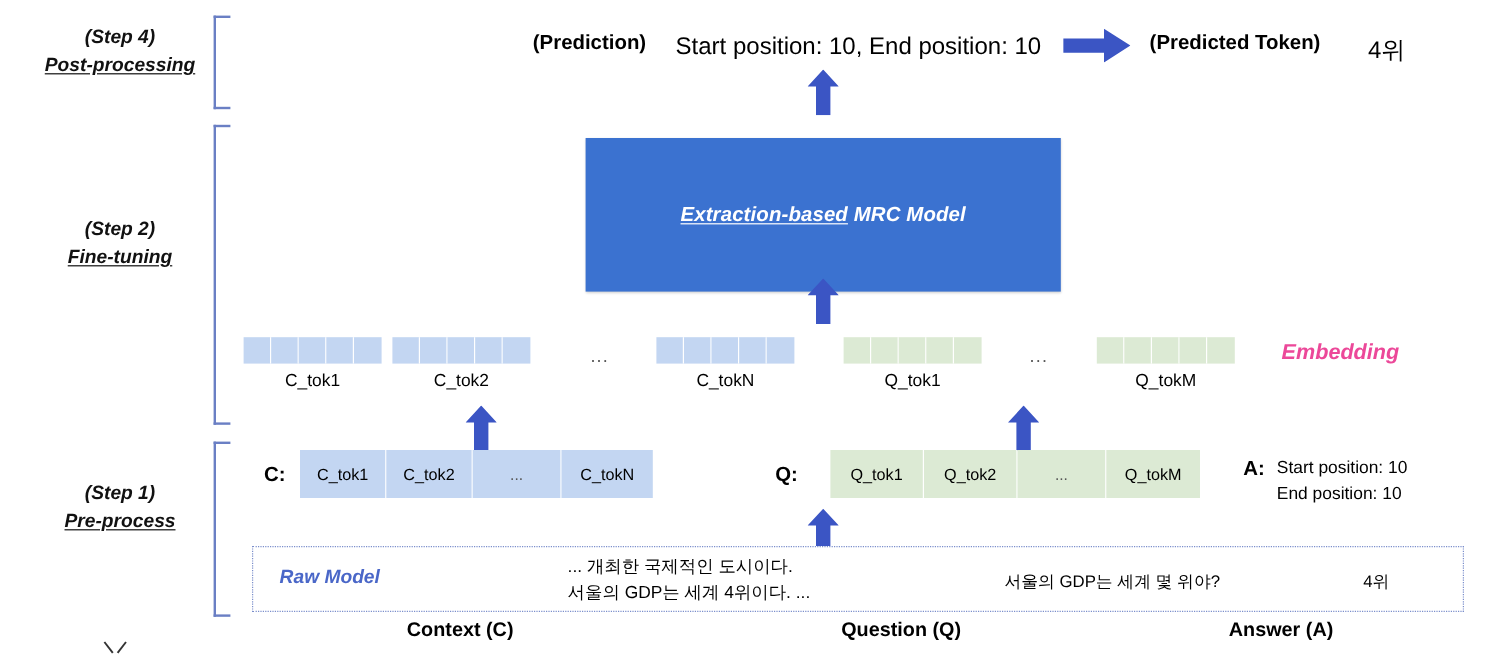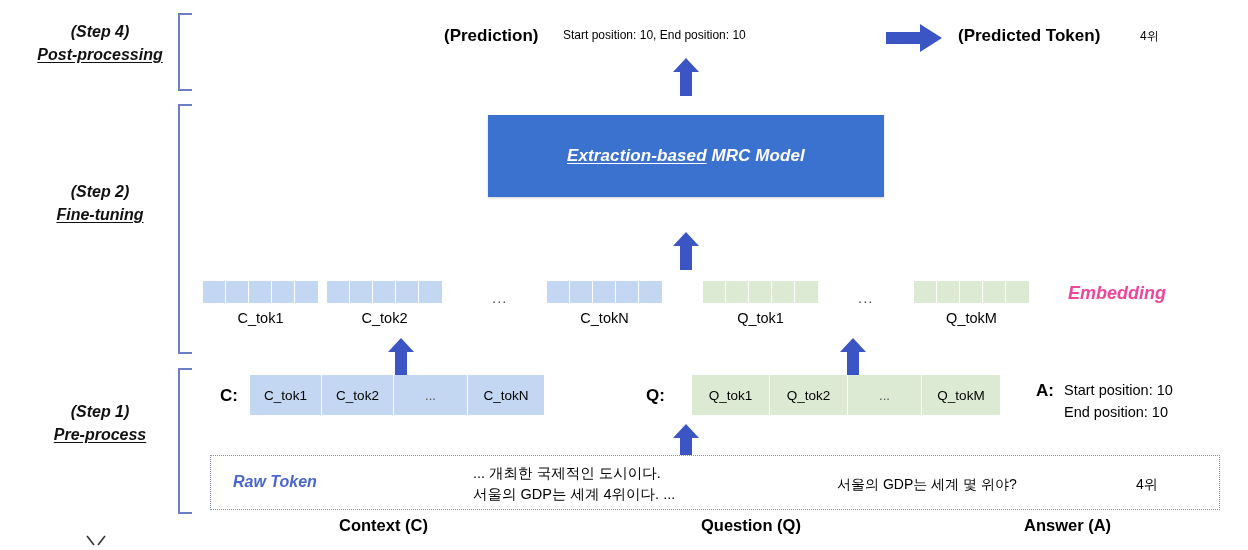--- a/index.html
+++ b/index.html
@@ -71,21 +71,21 @@
   .tok-blue .cell{background:#c3d6f2;}
   .tok-green .cell{background:#dcead4;}
   .tok-row .cell.dots{color:#555;font-size:13px;}
 
   
   .ans-key{font-size:17px;font-weight:bold;}
   .ans-lines{font-size:14.5px;line-height:22px;white-space:nowrap;}
 
   
   .pred-bold{font-size:17px;font-weight:bold;white-space:nowrap;}
-  .pred-text{font-size:12px;white-space:nowrap;}
+  .pred-text{font-size:20px;white-space:nowrap;}
 
   
   .rawbox{
     border:1.5px dotted #7b8ecb;box-sizing:border-box;background:#fff;
     display:flex;align-items:center;
   }
   .raw-title{font-size:16px;font-style:italic;font-weight:bold;color:#4a67c8;white-space:nowrap;}
   .raw-key{font-size:16.5px;font-weight:bold;white-space:nowrap;margin-top:44px;}
   .raw-val{font-size:14.5px;line-height:21px;color:#000;}
   .raw-val.small{font-size:14px;}
@@ -122,21 +122,21 @@
   </div>
 
   <div class="abs" style="left:0px;top:180px;">
     <div class="step-label">
       <div class="l1">(Step 2)</div>
       <div class="l2">Fine-tuning</div>
     </div>
   </div>
   <div class="abs bracket" style="left:178px;top:104px;height:250px;"></div>
 
-  <div class="abs model-box" style="left:488px;top:115px;width:396px;height:82px;">
+  <div class="abs model-box" style="left:488px;top:115px;width:396px;height:128px;">
     <div class="line1">
       <u>Extraction-based</u><span> MRC Model</span>
     </div>
   </div>
 
   <div class="abs" style="left:673px;top:232px;">
     <svg class="arrow-up" viewBox="0 0 26 38" xmlns="http://www.w3.org/2000/svg">
       <path d="M13 0 L26 14 H19 V38 H7 V14 H0 Z" fill="#3b55c4"></path>
     </svg>
   </div>
@@ -243,21 +243,21 @@
     <div>End position: 10</div>
   </div>
 
   <div class="abs" style="left:673px;top:424px;">
     <svg class="arrow-up" viewBox="0 0 26 38" xmlns="http://www.w3.org/2000/svg">
       <path d="M13 0 L26 14 H19 V38 H7 V14 H0 Z" fill="#3b55c4"></path>
     </svg>
   </div>
 
   <div class="abs rawbox" style="left:210px;top:455px;width:1010px;height:55px;">
-    <div class="abs raw-title" style="left:22px;top:17px;">Raw Token</div>
+    <div class="abs raw-title" style="left:22px;top:17px;">Raw Model</div>
     <div class="abs raw-key" style="left:128px;top:16px;">Context (C)</div>
     <div class="abs raw-val" style="left:262px;top:7px;">
       <div>... 개최한 국제적인 도시이다.</div>
       <div>서울의 GDP는 세계 4위이다. ...</div>
     </div>
     <div class="abs raw-key" style="left:490px;top:16px;">Question (Q)</div>
     <div class="abs raw-val small" style="left:626px;top:18px;">서울의 GDP는 세계 몇 위야?</div>
     <div class="abs raw-key" style="left:813px;top:16px;">Answer (A)</div>
     <div class="abs raw-val small" style="left:925px;top:18px;">4위</div>
   </div>

